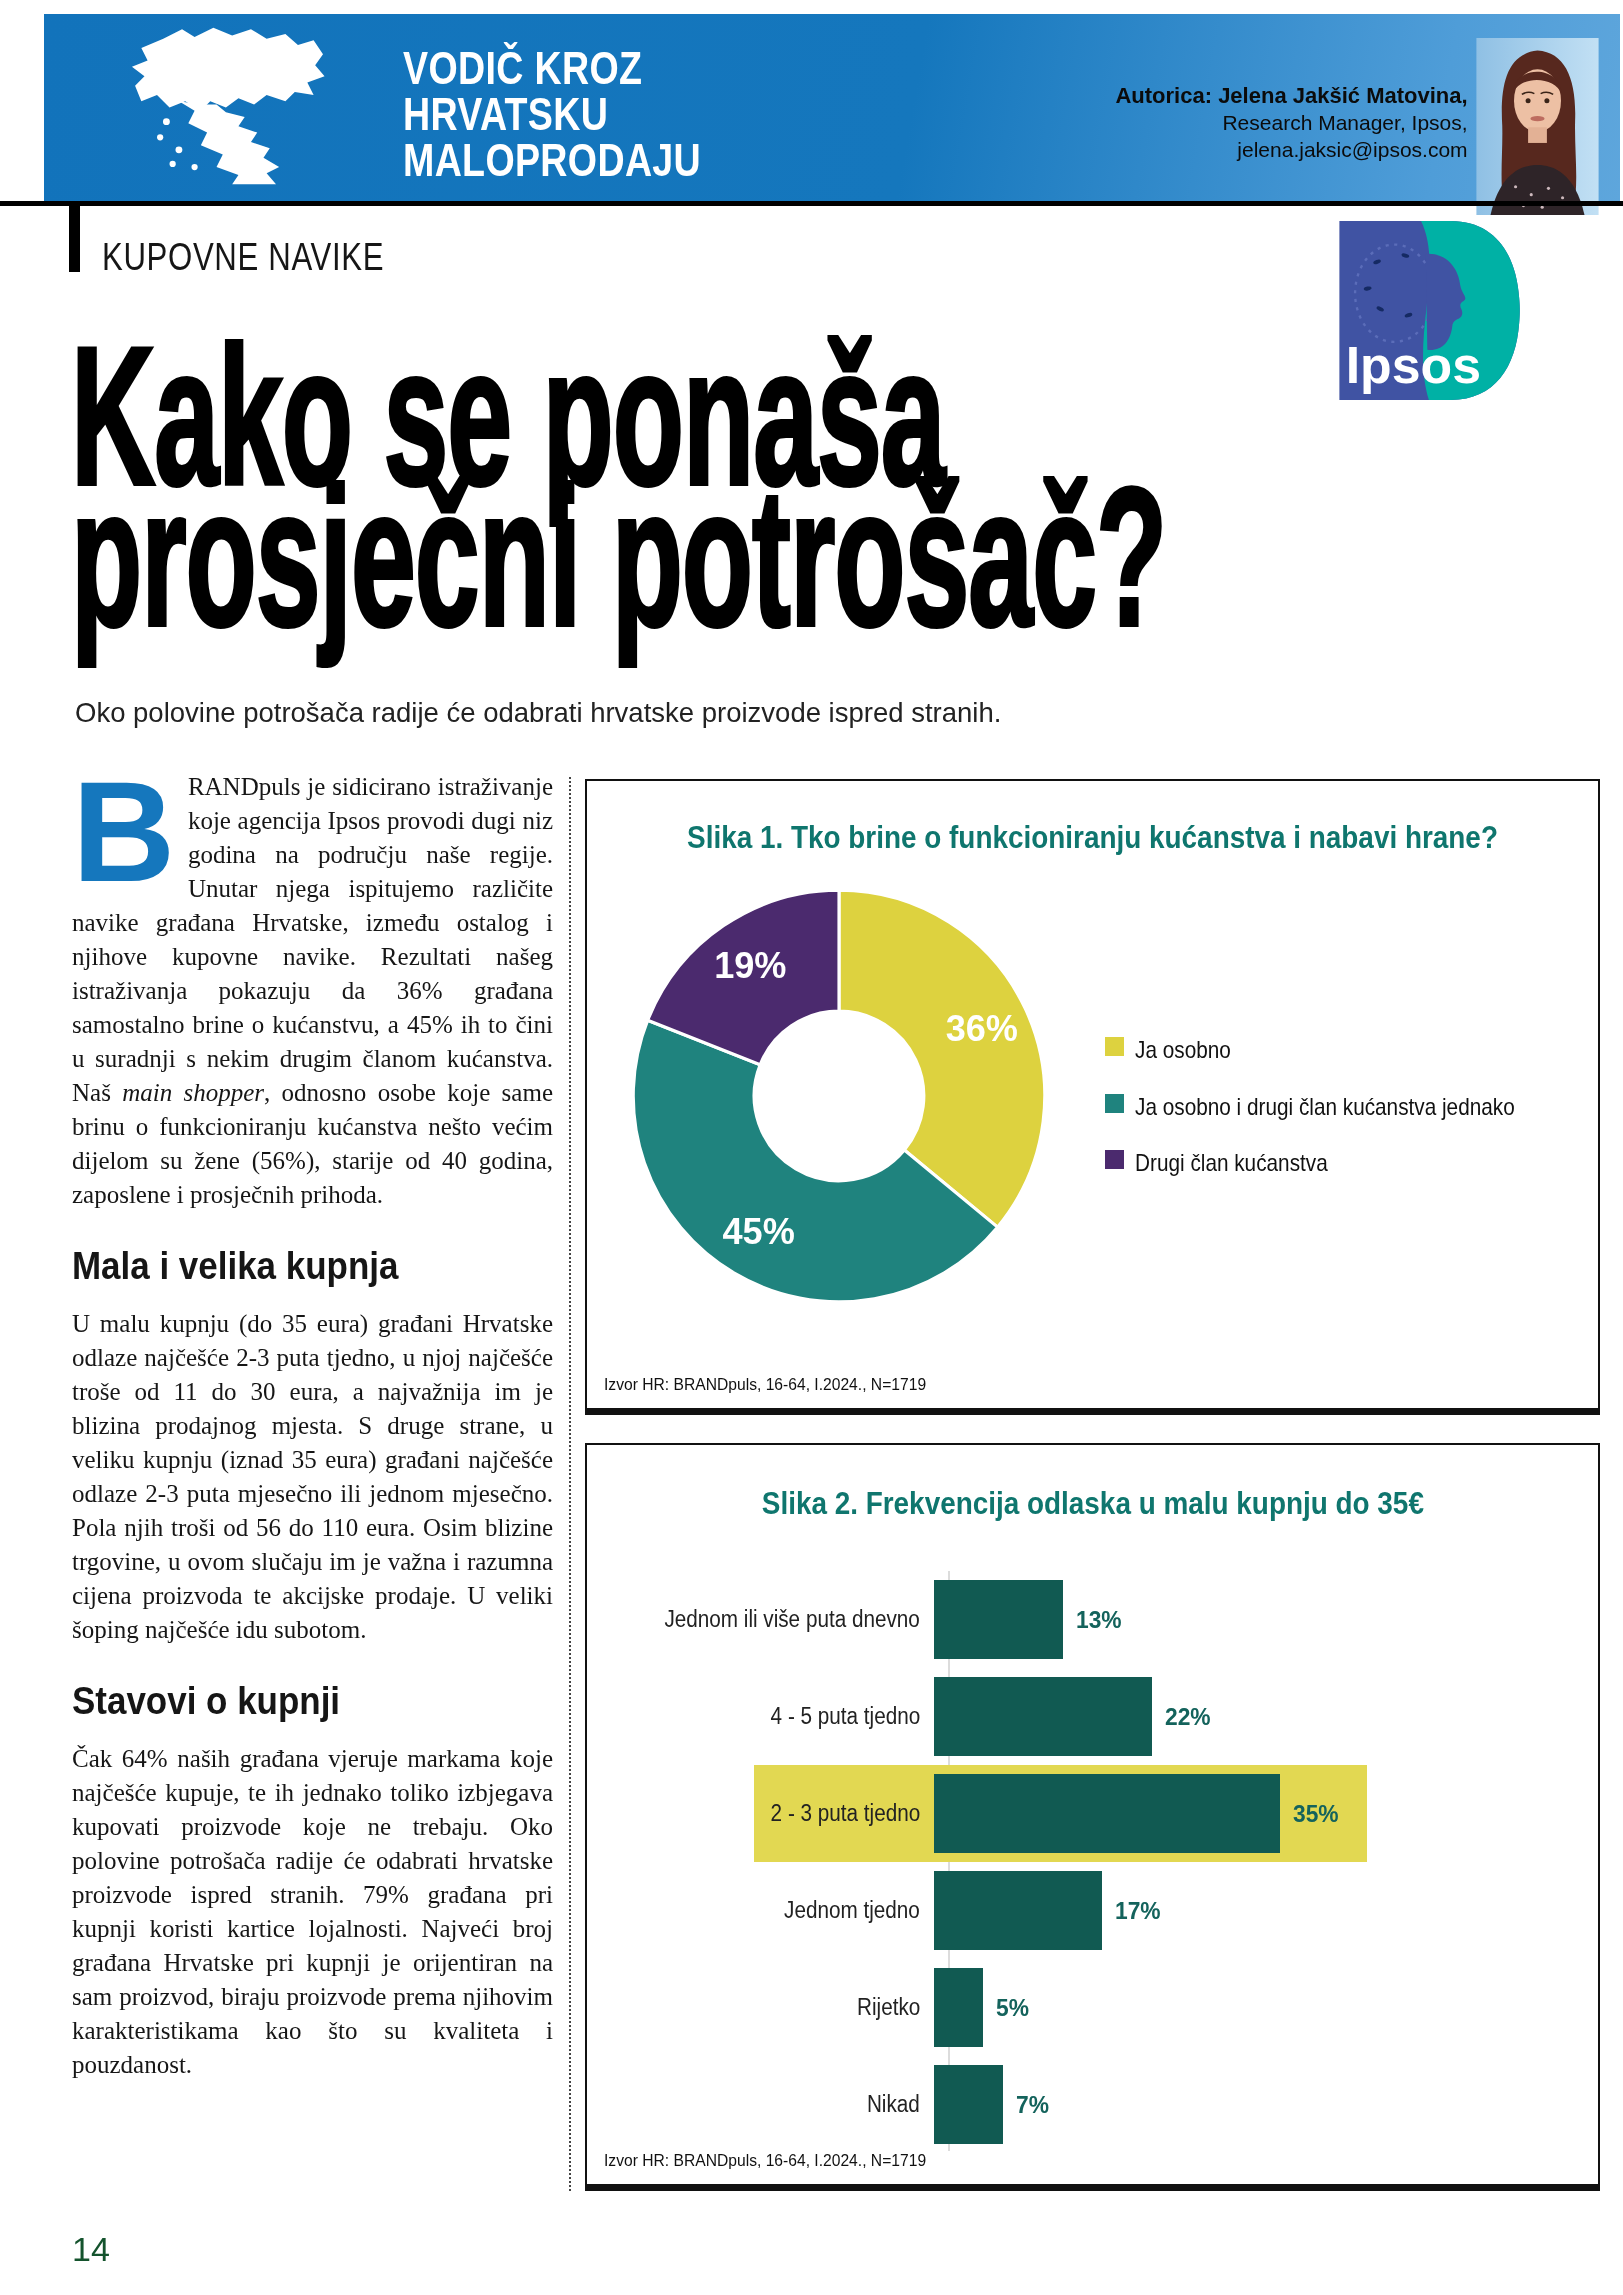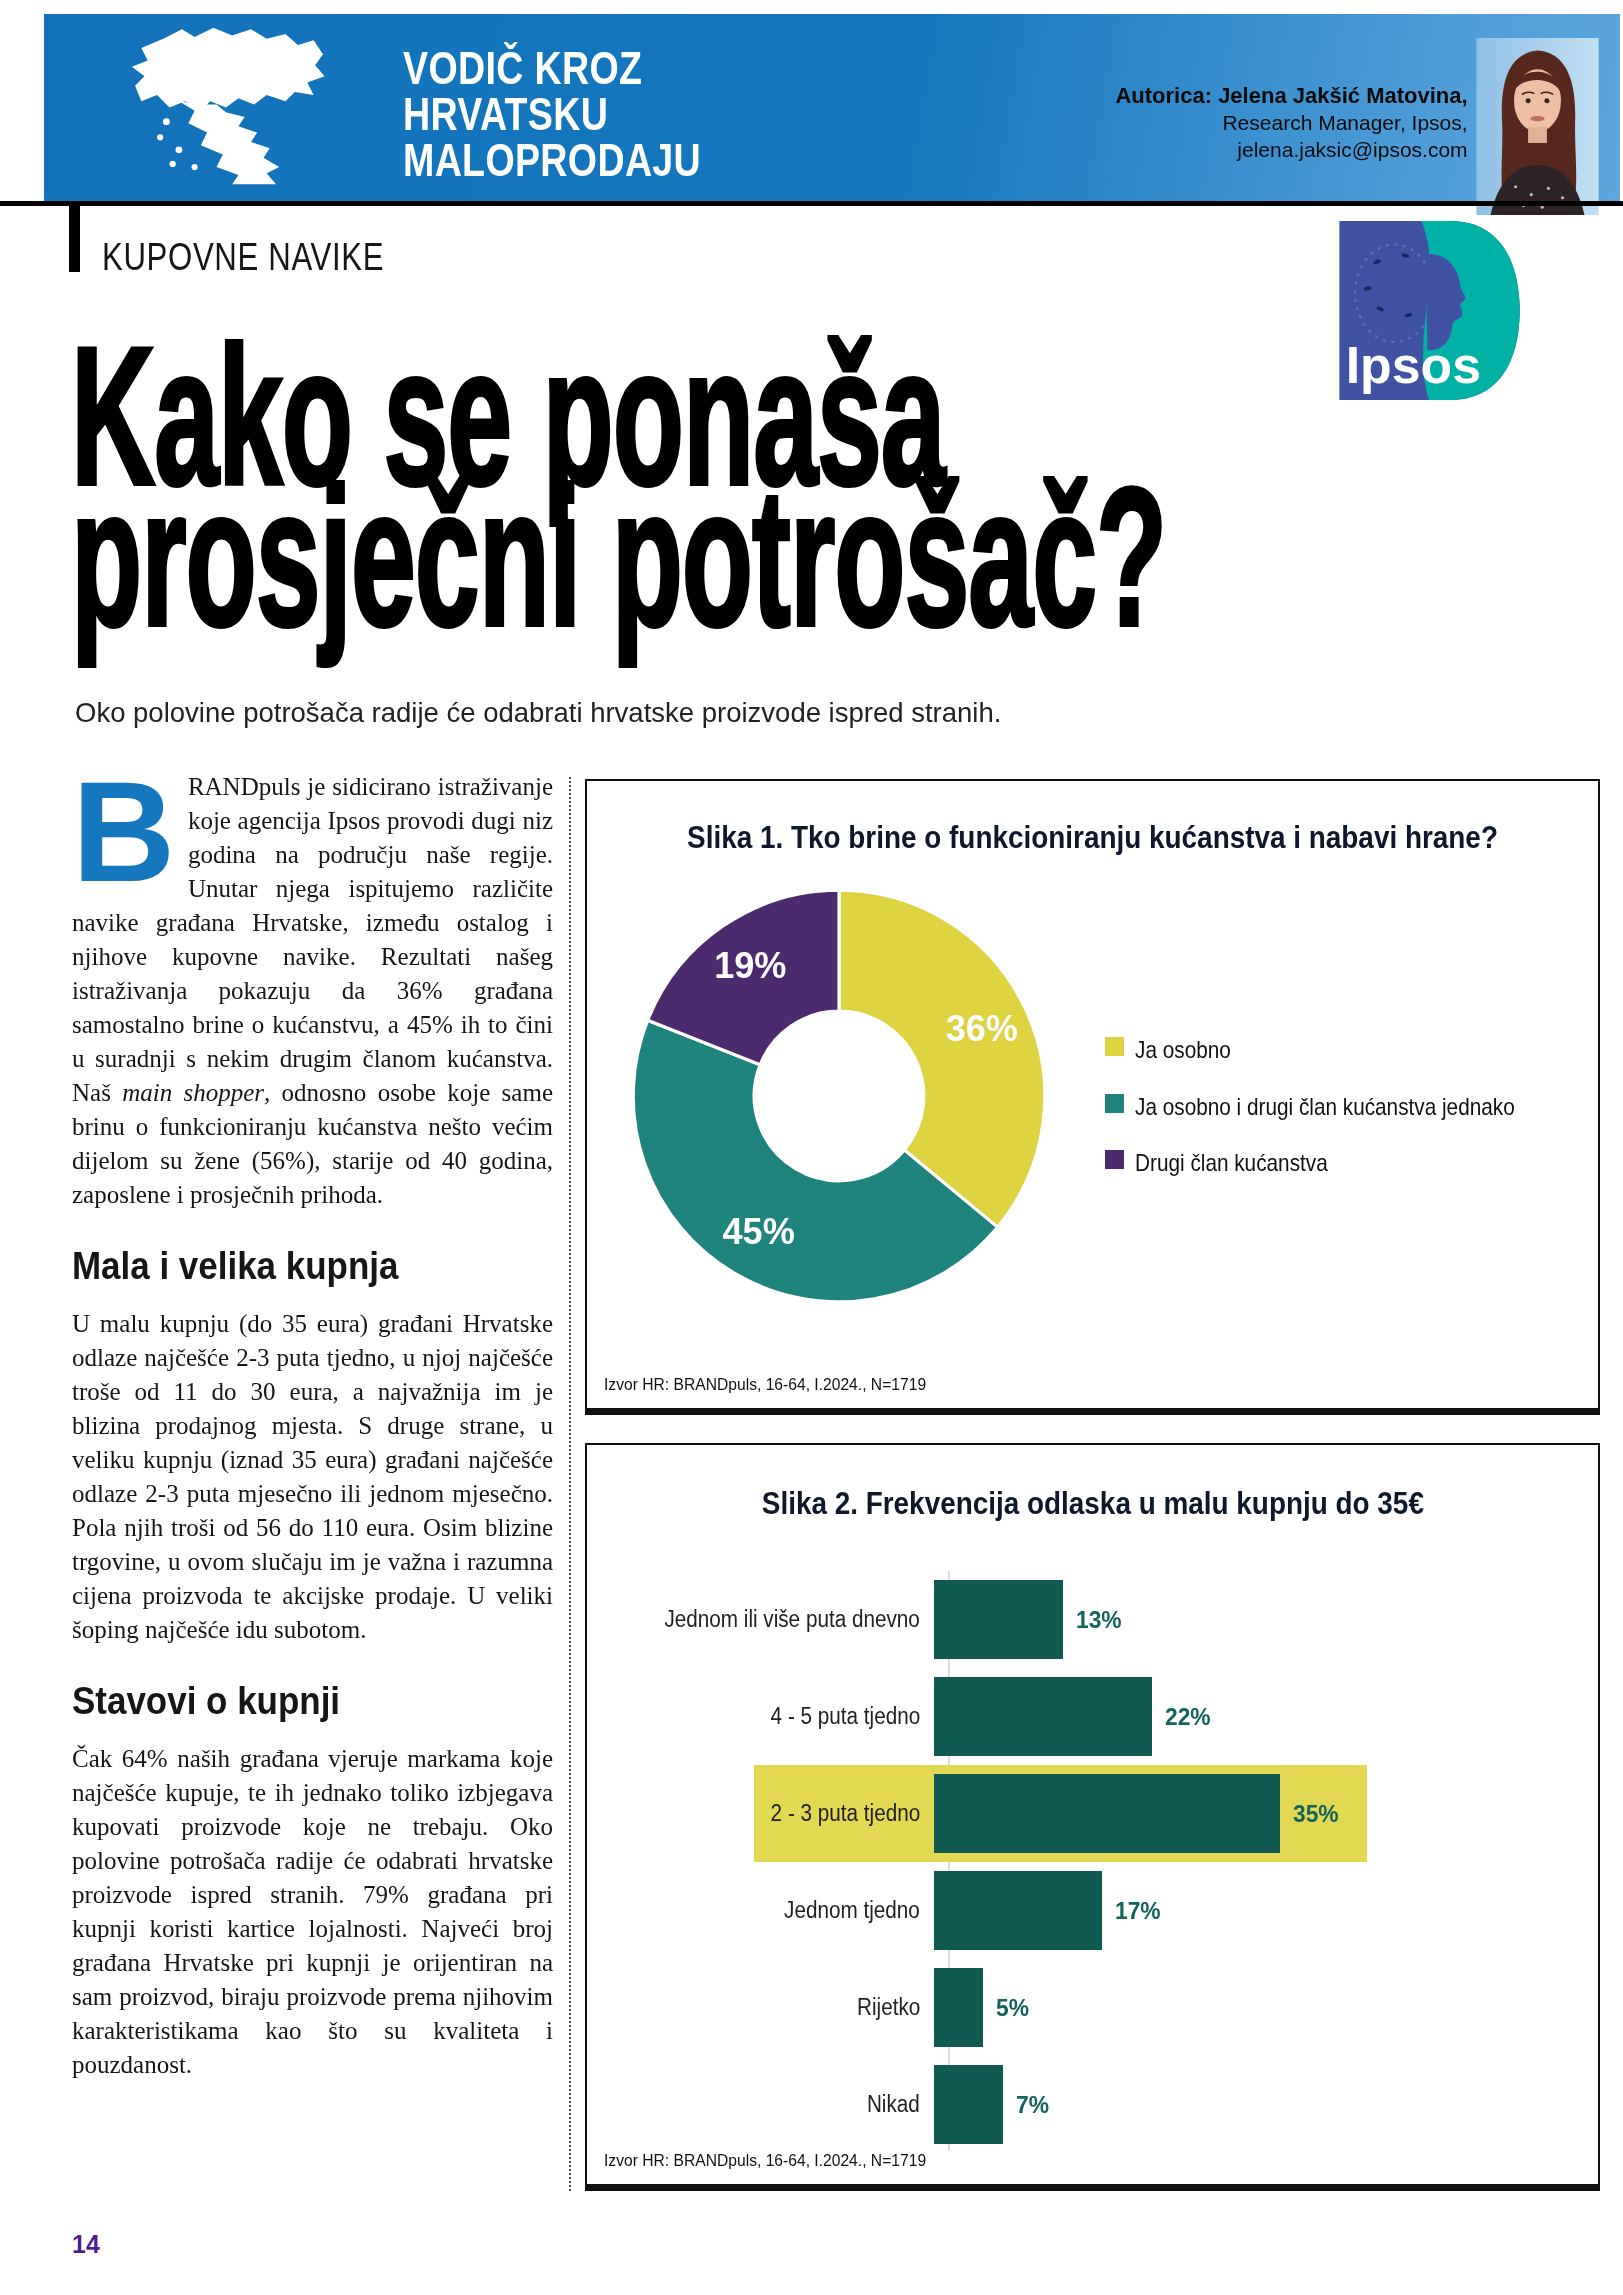--- a/index.html
+++ b/index.html
@@ -36,28 +36,28 @@
 
   
   .divider{position:absolute;left:569px;top:777px;height:1414px;border-left:2.4px dotted #444;}
   .leftcol{position:absolute;left:72px;top:770px;width:481px;height:1476px;overflow:hidden;}
   .body-p{font-family:"Liberation Serif",serif;font-size:25px;line-height:34px;
           text-align:justify;margin:0 0 7.9px 0;color:#161616;}
   .dropcap{float:left;font-family:"Liberation Sans",sans-serif;font-weight:bold;
            font-size:143px;line-height:118px;height:132px;color:#1577bd;margin:3.1px 12.6px 0 0;}
   .subhead{font-size:38px;font-weight:bold;margin:33px 0 19px 0;}
   .subhead .ln{display:inline-block;transform:scaleX(.92);transform-origin:left center;white-space:nowrap;}
-  .pagenum{position:absolute;left:72px;top:2230px;font-size:25px;font-weight:bold;color:#4c1d95;}
+  .pagenum{position:absolute;left:72px;top:2230px;font-size:34px;font-weight:normal;color:#14532d;}
 
   
   .chartbox{position:absolute;left:585px;width:1015px;background:#fff;
             border:2.4px solid #111;border-bottom-width:7px;box-sizing:border-box;}
   .box1{top:779px;height:636px;}
   .box2{top:1443px;height:748px;}
-  .chart-title{position:absolute;left:0;width:100%;text-align:center;font-size:31px;font-weight:bold;color:#0f172a;}
+  .chart-title{position:absolute;left:0;width:100%;text-align:center;font-size:31px;font-weight:bold;color:#0f766e;}
   .chart-title .ln{display:inline-block;transform:scaleX(.9);transform-origin:center;white-space:nowrap;}
   .box1 .chart-title{top:39px;}
   .box2 .chart-title{top:41px;}
   .chart-src{position:absolute;left:17.3px;bottom:12.6px;font-size:17px;color:#111;text-decoration:underline;}
   .chart-src .ln{display:inline-block;transform:scaleX(.92);transform-origin:left center;white-space:nowrap;}
 
   
   .donut-svg{position:absolute;left:38px;top:101px;width:428px;height:428px;}
   .donut-label{font-family:"Liberation Sans",sans-serif;font-size:46px;font-weight:bold;fill:#fff;}
   .legend{position:absolute;left:518px;top:256px;}

